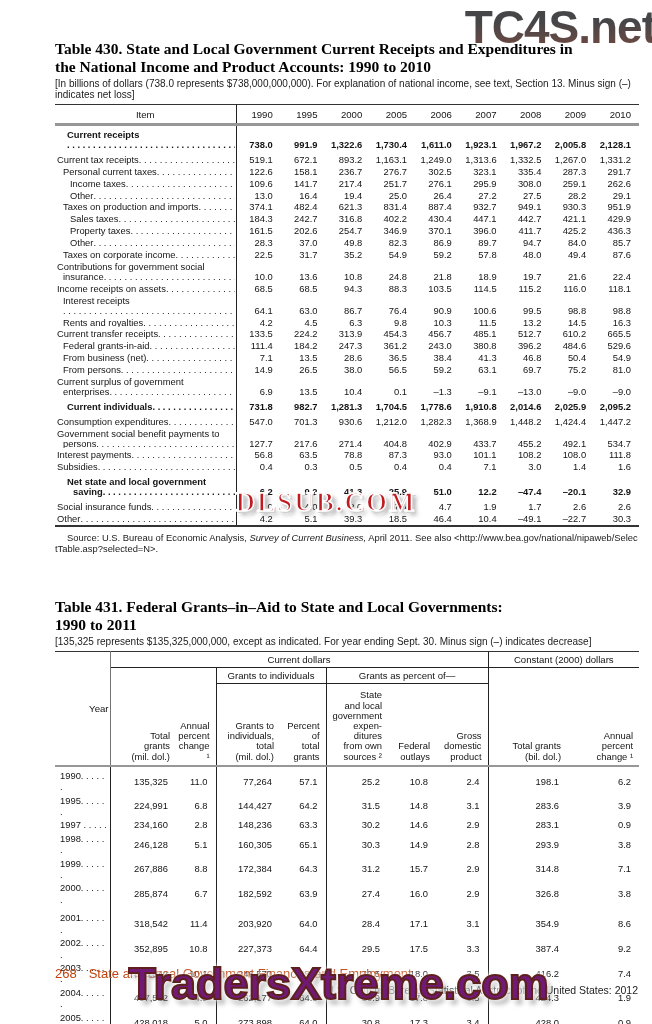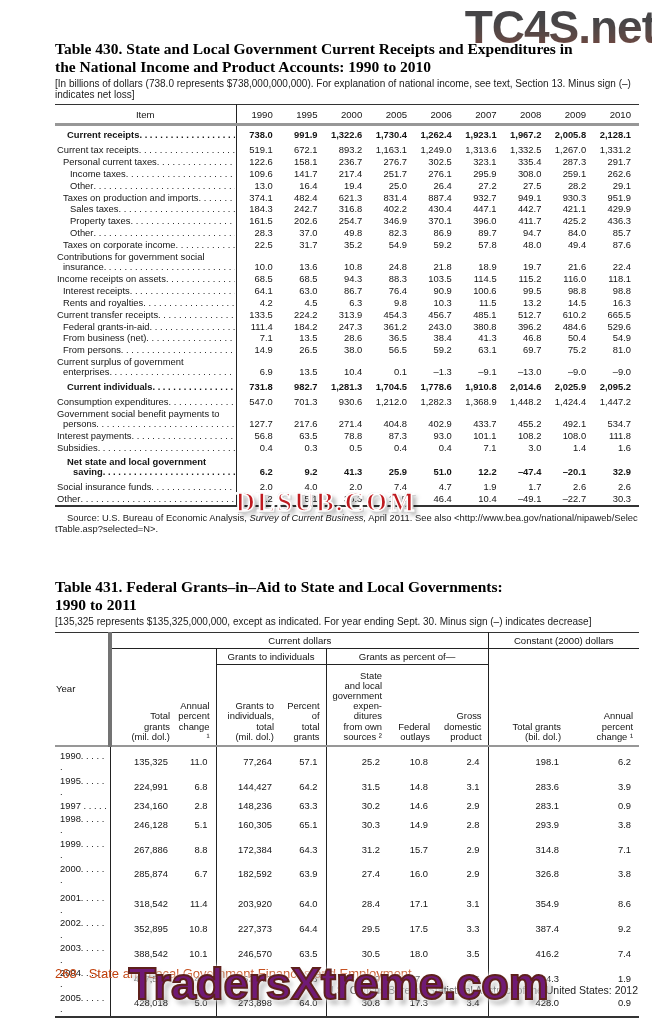--- a/index.html
+++ b/index.html
@@ -30,22 +30,22 @@
   #t430 td.num{text-align:right;padding-right:8px;line-height:9.9px;vertical-align:bottom;}
   #t430 tr.gap td{padding-top:4px;}
   #t430 tr.bold{font-weight:bold;}
 
   
   #t431{width:584px;border-collapse:collapse;table-layout:fixed;margin-top:4px;
         font-size:9.4px;border-top:1.5px solid #333;border-bottom:2px solid #333;}
   #t431 th{font-weight:normal;}
   #t431 .span-cell{border-bottom:1px solid #222;text-align:center;font-size:9.6px;padding:2px 0;}
   #t431 .bl{border-left:1px solid #222;}
-  #t431 th.yearhead{border-right:4px solid #737373;border-bottom:2.5px solid #979797;
-                    text-align:left;vertical-align:middle;font-size:9.6px;}
+  #t431 th.yearhead{border-right:1px solid #737373;border-bottom:2.5px solid #979797;
+                    text-align:right;vertical-align:middle;font-size:9.6px;}
   #t431 th.colhead{text-align:right;vertical-align:bottom;white-space:pre-line;
                    padding:6px 6px 3px 0;line-height:10.2px;border-bottom:2.5px solid #979797;}
   #t431 td.ylab{text-align:left;padding-left:5px;line-height:11.4px;}
   #t431 td.num{text-align:right;padding-right:8px;line-height:11.4px;}
   #t431 tr.gap td{padding-top:6px;}
   #t431 tr.first td{padding-top:3px;}
 
   
   .footer-line1{position:absolute;left:55px;top:966px;font-size:13px;color:#c2410c;}
   .footer-line1 .pgnum{margin-right:12px;}
@@ -107,30 +107,30 @@
             <th class="year">2006</th>
             <th class="year">2007</th>
             <th class="year">2008</th>
             <th class="year">2009</th>
             <th class="year">2010</th>
           </tr>
       </thead>
       <tbody>
           <tr class="gap bold">
             <td class="label">
-              <div class="lbl-line" style="padding-left: 11px;">
+              <div class="lbl-line" style="padding-left: 11px; flex-direction: column;">
                 <span class="txt">Current receipts</span>
                 <span class="dots"></span>
               </div>
             </td>
             <td class="num">738.0</td>
             <td class="num">991.9</td>
             <td class="num">1,322.6</td>
             <td class="num">1,730.4</td>
-            <td class="num">1,262.4</td>
+            <td class="num">1,611.0</td>
             <td class="num">1,923.1</td>
             <td class="num">1,967.2</td>
             <td class="num">2,005.8</td>
             <td class="num">2,128.1</td>
           </tr>
           <tr class="gap ">
             <td class="label">
               <div class="lbl-line" style="padding-left: 1px;">
                 <span class="txt">Current tax receipts</span>
                 <span class="dots"></span>
@@ -314,21 +314,21 @@
             <td class="num">94.3</td>
             <td class="num">88.3</td>
             <td class="num">103.5</td>
             <td class="num">114.5</td>
             <td class="num">115.2</td>
             <td class="num">116.0</td>
             <td class="num">118.1</td>
           </tr>
           <tr>
             <td class="label">
-              <div class="lbl-line" style="padding-left: 7px;">
+              <div class="lbl-line" style="padding-left: 7px; flex-direction: column;">
                 <span class="txt">Interest receipts</span>
                 <span class="dots"></span>
               </div>
             </td>
             <td class="num">64.1</td>
             <td class="num">63.0</td>
             <td class="num">86.7</td>
             <td class="num">76.4</td>
             <td class="num">90.9</td>
             <td class="num">100.6</td>

